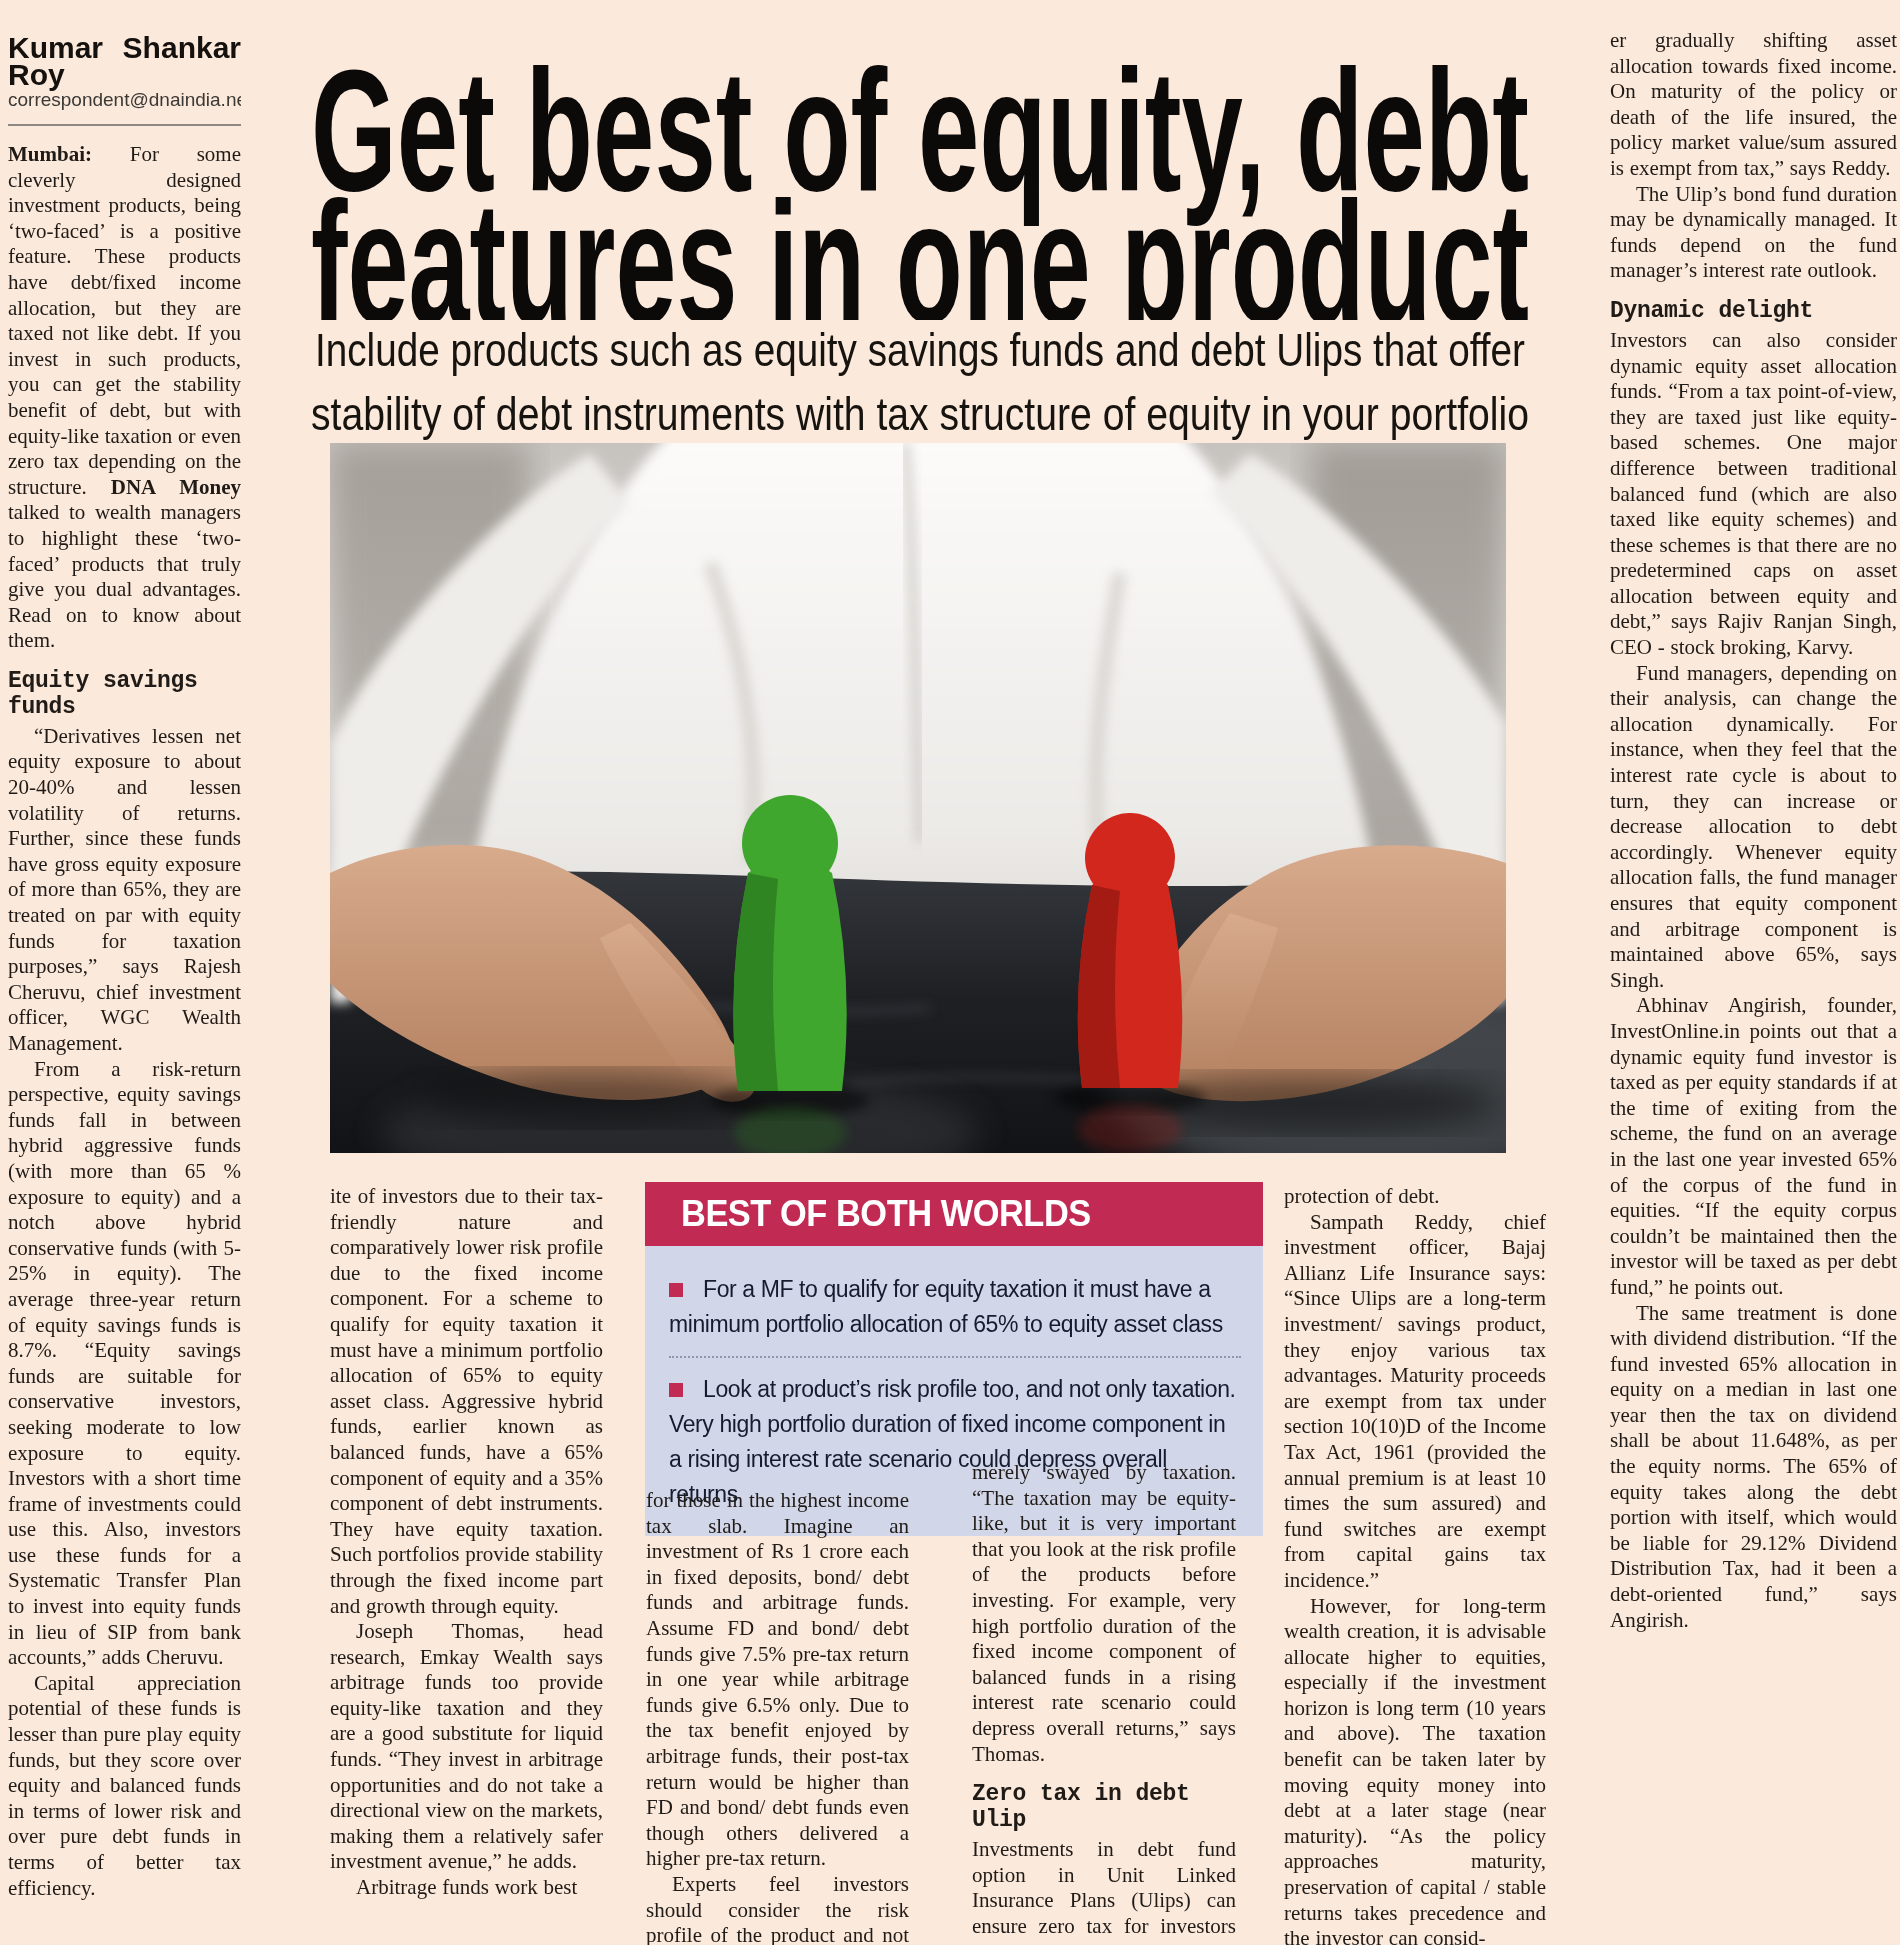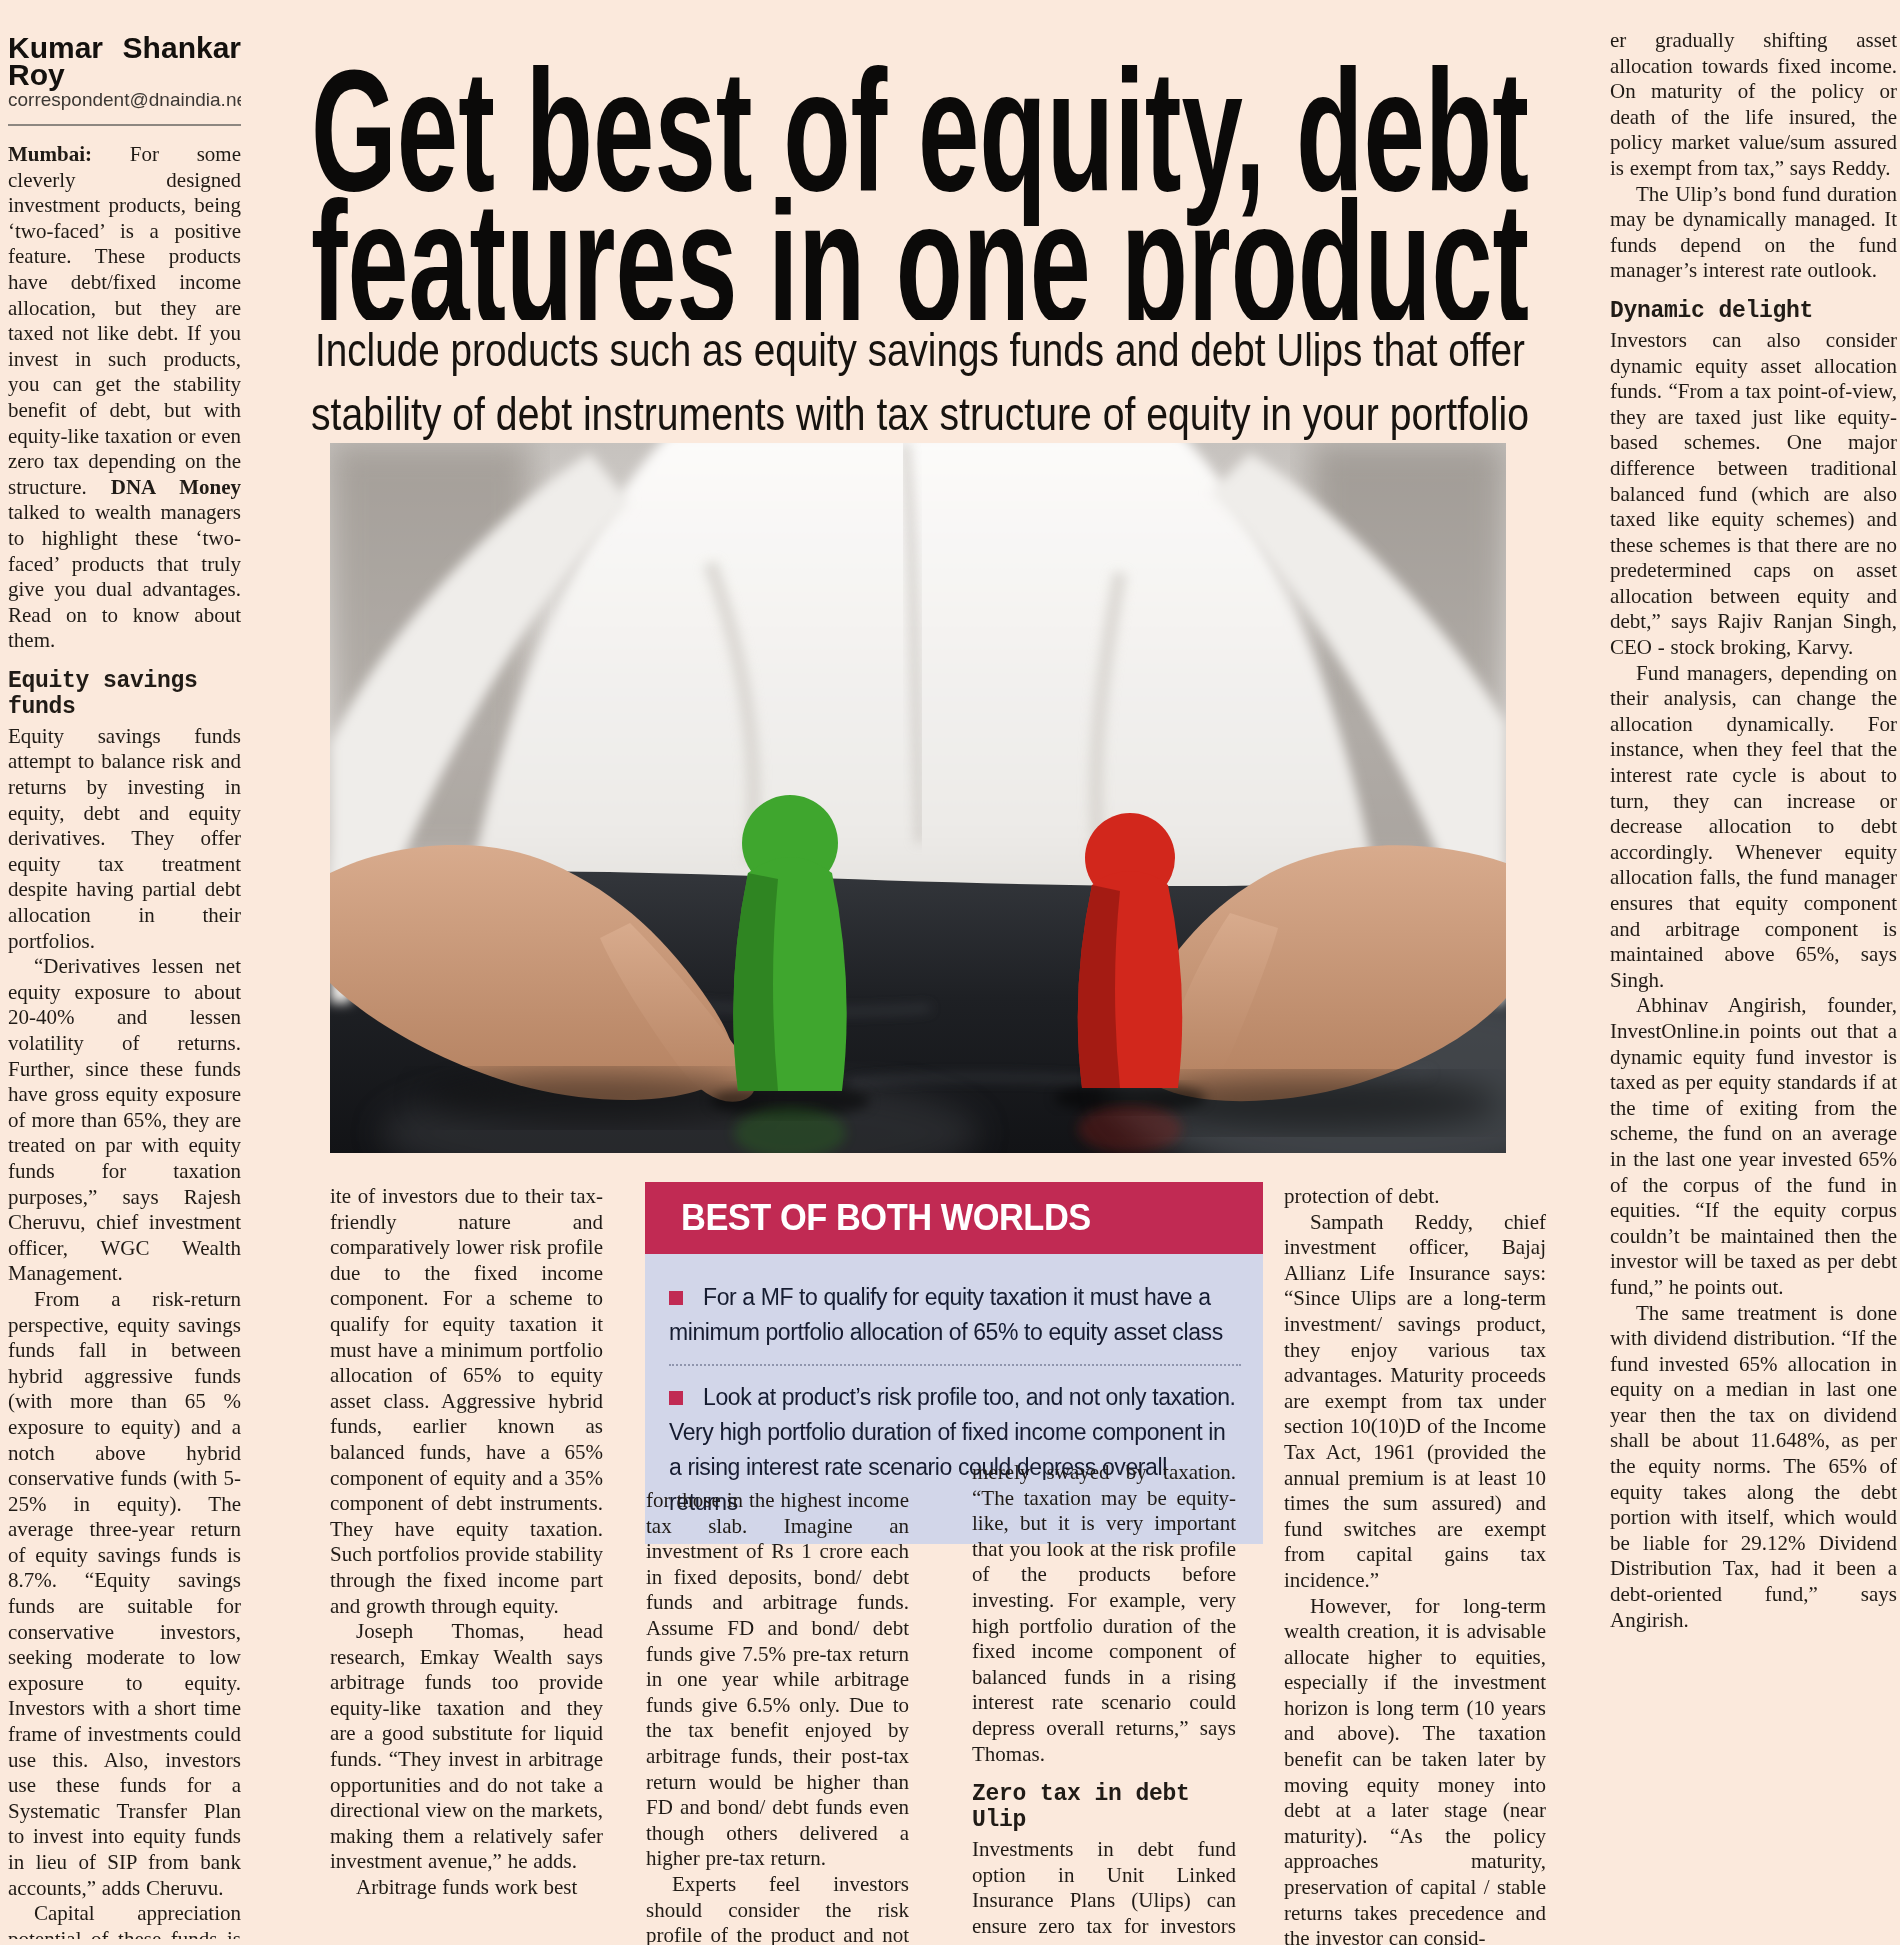--- a/index.html
+++ b/index.html
@@ -46,21 +46,21 @@
     font-size:19px;line-height:24px;color:#3c3834;
   }
   .byline-rule{
     border:none;border-top:2px solid #8d8781;
     margin:12px 0 16px 0;
   }
 
   
   .bobw{position:absolute;left:645px;top:1182px;width:618px;}
   .bobw-head{
-    background:#c12a53;height:72px;
+    background:#c12a53;height:64px;
     display:flex;align-items:center;
     padding-left:36px;
   }
   .bobw-title{
     color:#ffffff;
     font-family:"Liberation Sans", sans-serif;
     font-weight:bold;font-size:37px;letter-spacing:-0.5px;
     transform:scaleX(.93);transform-origin:left center;
     white-space:nowrap;
   }
@@ -95,21 +95,20 @@
 <div id="paper">
 
   <div class="newscol" style="left:8px;top:34px;width:233px;height:1905px;">
     <div>
       <div class="byline-name">Kumar Shankar Roy</div>
       <div class="byline-email">correspondent@dnaindia.net</div>
     </div>
     <hr class="byline-rule">
     <p class="noindent"><b>Mumbai: </b><span>For some cleverly designed investment products, being ‘two-faced’ is a positive feature. These products have debt/fixed income allocation, but they are taxed not like debt. If you invest in such products, you can get the stability benefit of debt, but with equity-like taxation or even zero tax depending on the structure. </span><b>DNA Money</b><span> talked to wealth managers to highlight these ‘two-faced’ products that truly give you dual advantages. Read on to know about them.</span></p>
     <div class="subhd">Equity savings funds</div>
-    <p class="noindent">Equity savings funds attempt to balance risk and returns by investing in equity, debt and equity derivatives. They offer equity tax treatment despite having partial debt allocation in their portfolios.</p>
     <p>“Derivatives lessen net equity exposure to about 20-40% and lessen volatility of returns. Further, since these funds have gross equity exposure of more than 65%, they are treated on par with equity funds for taxation purposes,” says Rajesh Cheruvu, chief investment officer, WGC Wealth Management.</p>
     <p>From a risk-return perspective, equity savings funds fall in between hybrid aggressive funds (with more than 65 % exposure to equity) and a notch above hybrid conservative funds (with 5-25% in equity). The average three-year return of equity savings funds is 8.7%. “Equity savings funds are suitable for conservative investors, seeking moderate to low exposure to equity. Investors with a short time frame of investments could use this. Also, investors use these funds for a Systematic Transfer Plan to invest into equity funds in lieu of SIP from bank accounts,” adds Cheruvu.</p>
     <p>Capital appreciation potential of these funds is lesser than pure play equity funds, but they score over equity and balanced funds in terms of lower risk and over pure debt funds in terms of better tax efficiency.</p>
 
   </div>
 
   <svg class="headline-svg" width="1244" height="300" viewBox="0 0 1244 300">
     <text x="622" y="170" text-anchor="middle" textLength="1218" lengthAdjust="spacingAndGlyphs" font-family="Liberation Sans, sans-serif" font-weight="bold" font-size="172" fill="#0b0a09">Get best of equity, debt</text>
     <text x="622" y="302" text-anchor="middle" textLength="1218" lengthAdjust="spacingAndGlyphs" font-family="Liberation Sans, sans-serif" font-weight="bold" font-size="172" fill="#0b0a09">features in one product</text>
   </svg>

